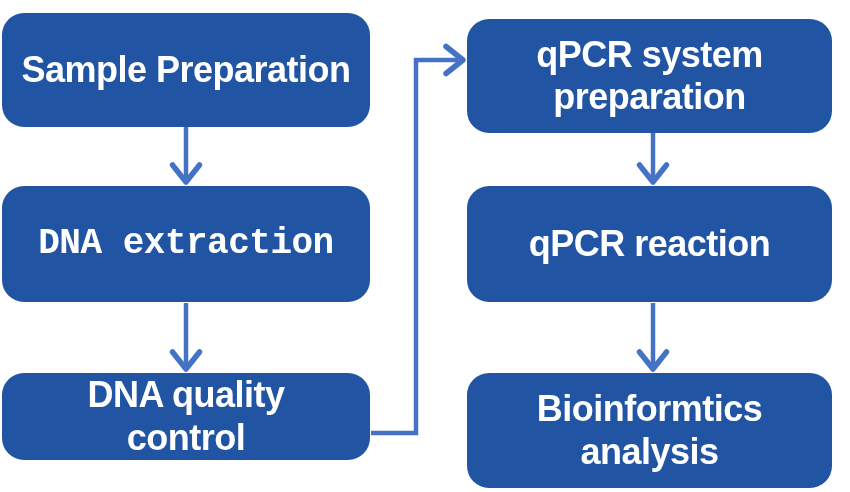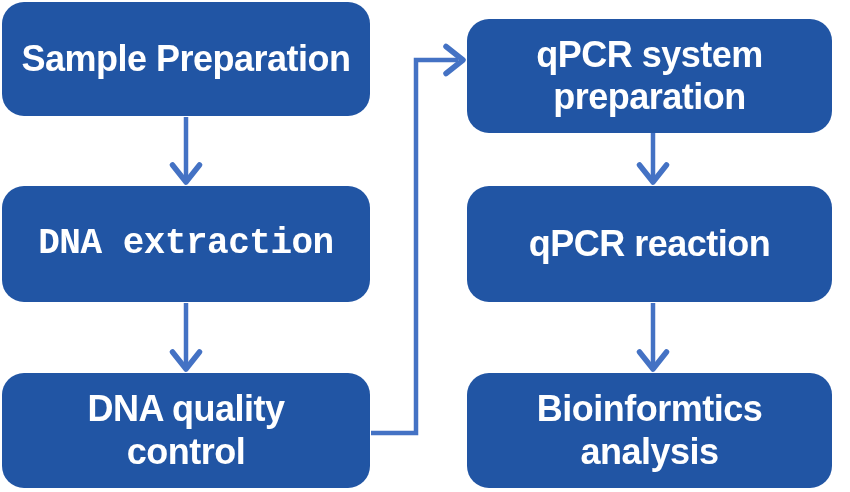--- a/index.html
+++ b/index.html
@@ -36,23 +36,23 @@
   }
   .node-label {
     font-weight: bold;
     font-size: 36px;
     line-height: 1.17;
     text-align: center;
     white-space: pre-line;
     letter-spacing: -0.5px;
   }
   
-  #n1 { left: 2px;   top: 2px;   width: 368px; height: 114px; }
+  #n1 { left: 2px;   top: 13px;   width: 368px; height: 114px; }
   #n2 { left: 2px;   top: 186px; width: 368px; height: 116px; font-family: Liberation Mono, monospace; }
-  #n3 { left: 2px;   top: 373px; width: 368px; height: 115px; }
+  #n3 { left: 2px;   top: 373px; width: 368px; height: 87px; }
   #n4 { left: 467px; top: 19px;   width: 365px; height: 114px; }
   #n5 { left: 467px; top: 186px; width: 365px; height: 116px; }
   #n6 { left: 467px; top: 373px; width: 365px; height: 115px; }
 
   .edge-stem { stroke: var(--arrow); stroke-width: 4.5; fill: none; stroke-linejoin: miter; }
   .edge-head { stroke: var(--arrow); stroke-width: 5.5; fill: none; stroke-linecap: round; stroke-linejoin: round; }
 </style>
 </head>
 <body>
 

